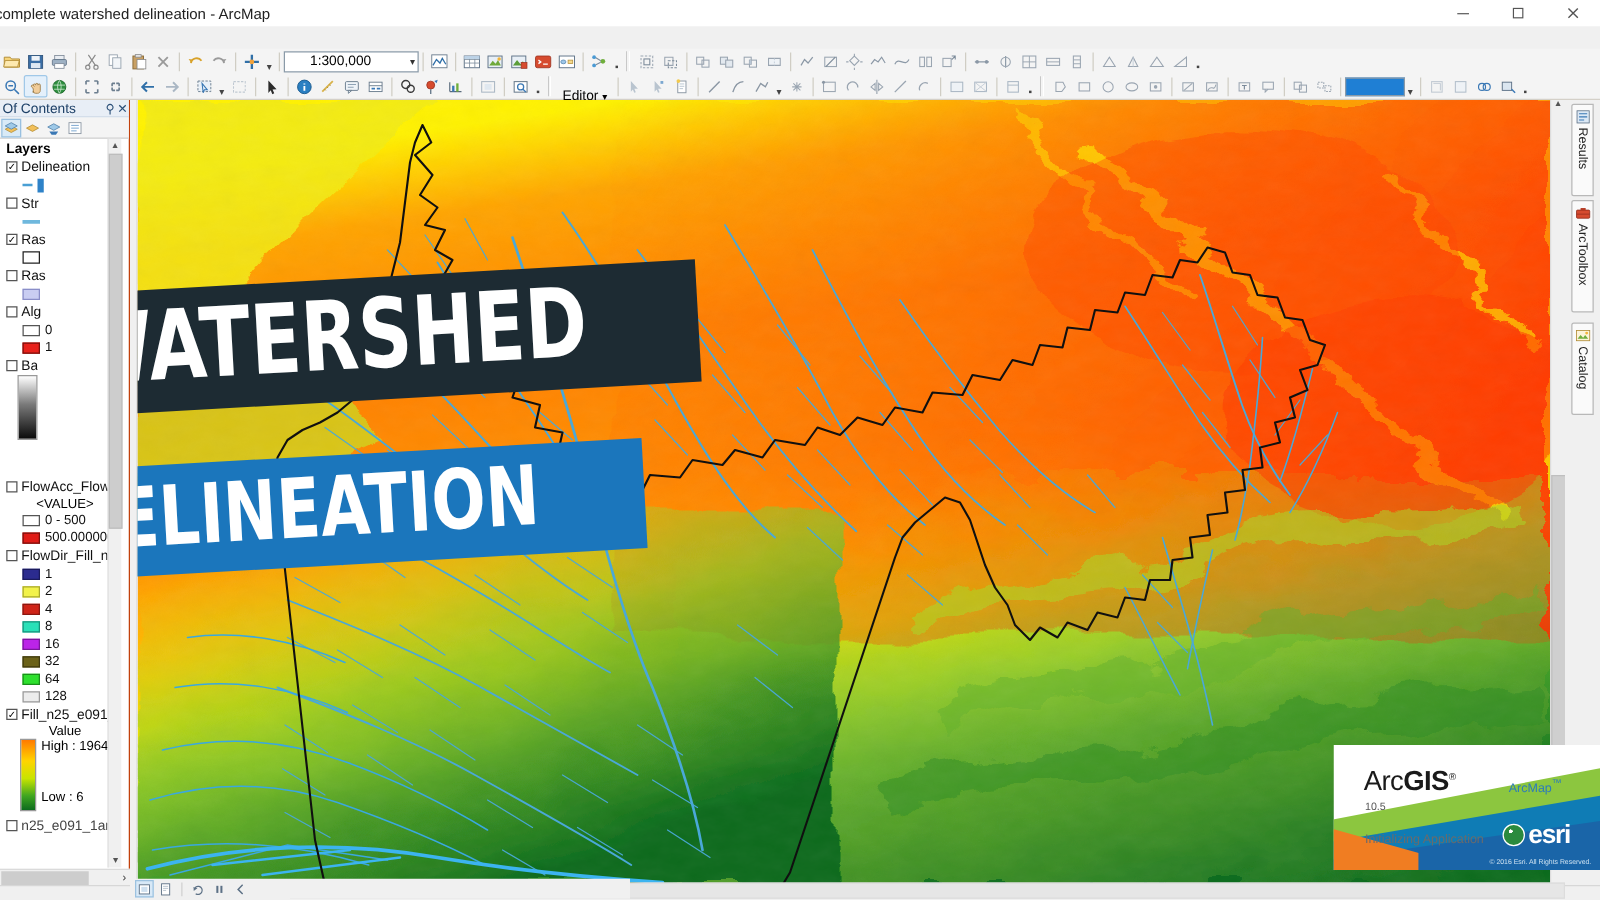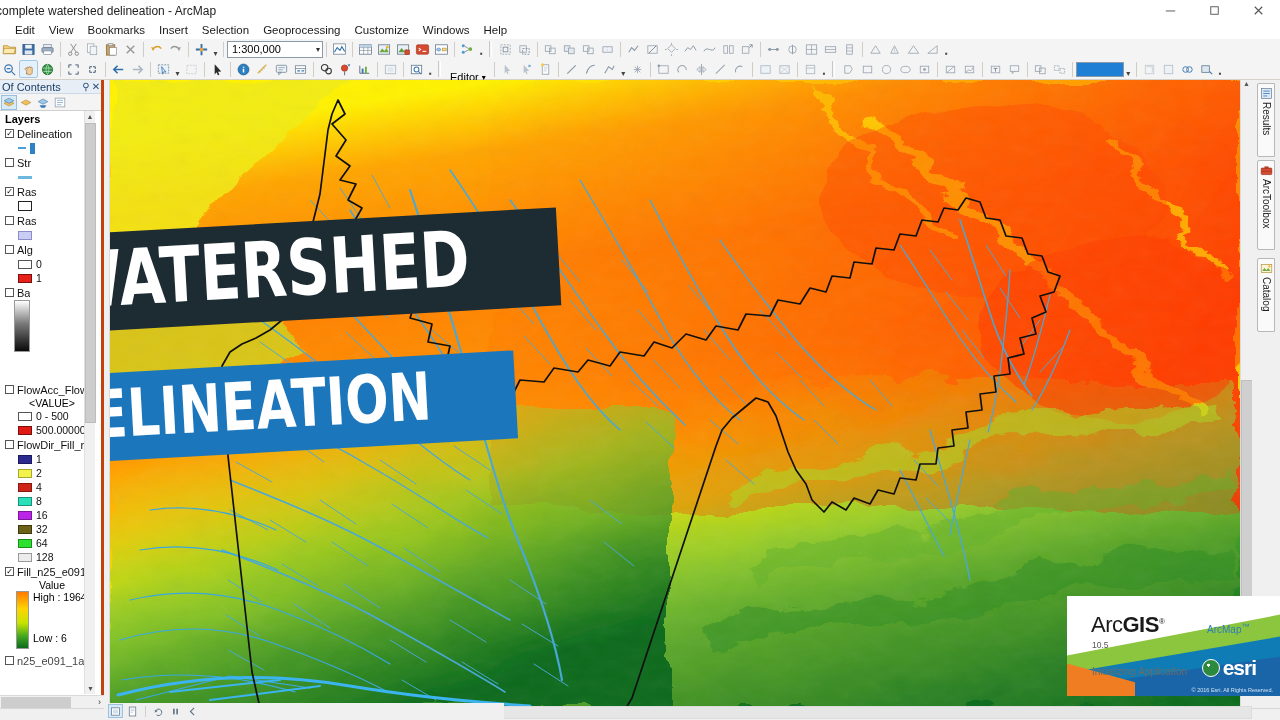--- a/index.html
+++ b/index.html
@@ -40,37 +40,37 @@
   .trow.r2 { top:20px; }
   .tgrip { width:6px; height:16px; margin:0 2px;
            background:linear-gradient(90deg,transparent 1px,#c8c8c8 1px,#c8c8c8 2px,transparent 2px,
                                         transparent 3px,#fff 3px,#fff 4px,transparent 4px); }
   .tbtn {
     width:19px; height:18px; margin:0 0px; border:1px solid transparent; border-radius:2px;
     display:flex; align-items:center; justify-content:center; position:relative;
   }
   .tsep { width:1px; height:15px; background:#d0cdc4; margin:0 3px; }
   .combo {
-    width:96px; height:17px; border:1px solid #8a9aa8; background:#fff;
-    display:flex; align-items:center; padding-left:4px; font-size:11px; position:relative;
+    width:108px; height:17px; border:1px solid #8a9aa8; background:#fff;
+    display:flex; align-items:center; padding-left:20px; font-size:11px; position:relative;
   }
   .combo .cb-arrow { position:absolute; right:2px; top:3px; font-size:8px; color:#333; }
   .editor-btn { height:18px; padding:0 4px; font-size:11px; display:flex; align-items:center;
                 border:1px solid transparent;margin-top:16px; }
   .swatch-combo { width:48px; height:15px; border:1px solid #8a9aa8; background:#1f7fd4; }
   .dropbar { width:9px; height:18px; display:flex; align-items:flex-end; justify-content:center;
              font-size:8px; color:#444; }
 
   
   .ico { width:15px; height:15px; display:block; }
 
   
   .toc {
     position:absolute; left:0; top:80px; width:104px; height:628px;
-    background:#fff; border-right:3px solid #c2410c;
+    background:#fff; border-right:1px solid #c2410c;
   }
   .toc-header {
     height:14px; background:#e8eef6; display:flex; align-items:center; padding-left:2px;
     font-size:11px; color:#1c3f66; border-bottom:1px solid #cdd9e6;
   }
   .toc-header .t { flex:1; white-space:nowrap; }
   .toc-header .pin,.toc-header .x { width:10px; text-align:center; font-size:10px; color:#2a4f78;}
   .toc-tools { height:17px; background:#f4f4f4; display:flex; align-items:center;
                gap:1px; padding-left:1px; border-bottom:1px solid #d0d0d0; }
   .toc-tools .tb { width:16px; height:15px; display:flex; align-items:center; justify-content:center;
@@ -227,31 +227,20 @@
           </svg>
       </div>
       <div class="winbtn close">
         <svg class="ico" viewBox="0 0 16 16">
             <path d="M4 4 L12 12 M12 4 L4 12" stroke="#555" stroke-width="1.2" fill="none"></path>
           </svg>
       </div>
     </div>
   </div>
 
-  <div class="menubar">
-    <div class="menuitem">Edit</div>
-    <div class="menuitem">View</div>
-    <div class="menuitem">Bookmarks</div>
-    <div class="menuitem">Insert</div>
-    <div class="menuitem">Selection</div>
-    <div class="menuitem">Geoprocessing</div>
-    <div class="menuitem">Customize</div>
-    <div class="menuitem">Windows</div>
-    <div class="menuitem">Help</div>
-  </div>
 
   <div class="toolbars">
 
     <div class="trow r1">
       <div class="tbtn">
           <svg class="ico" viewBox="0 0 16 16">
             <path d="M1.5 4h5l1.2 1.5h6.8v7h-13z" fill="#f7d57a" stroke="#b08a32" stroke-width=".8"></path>
             <path d="M2.3 6.8h12l-1.4 5.5H1z" fill="#fde9b0" stroke="#b08a32" stroke-width=".7"></path>
           </svg>
         </div>

